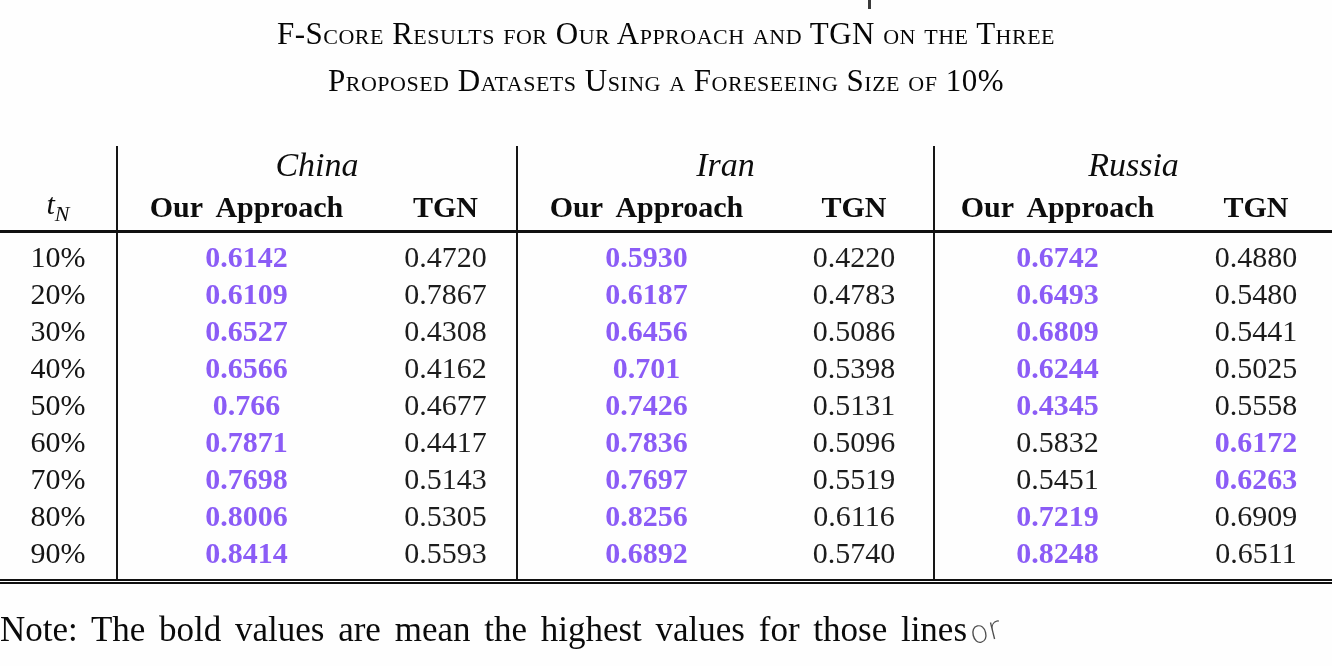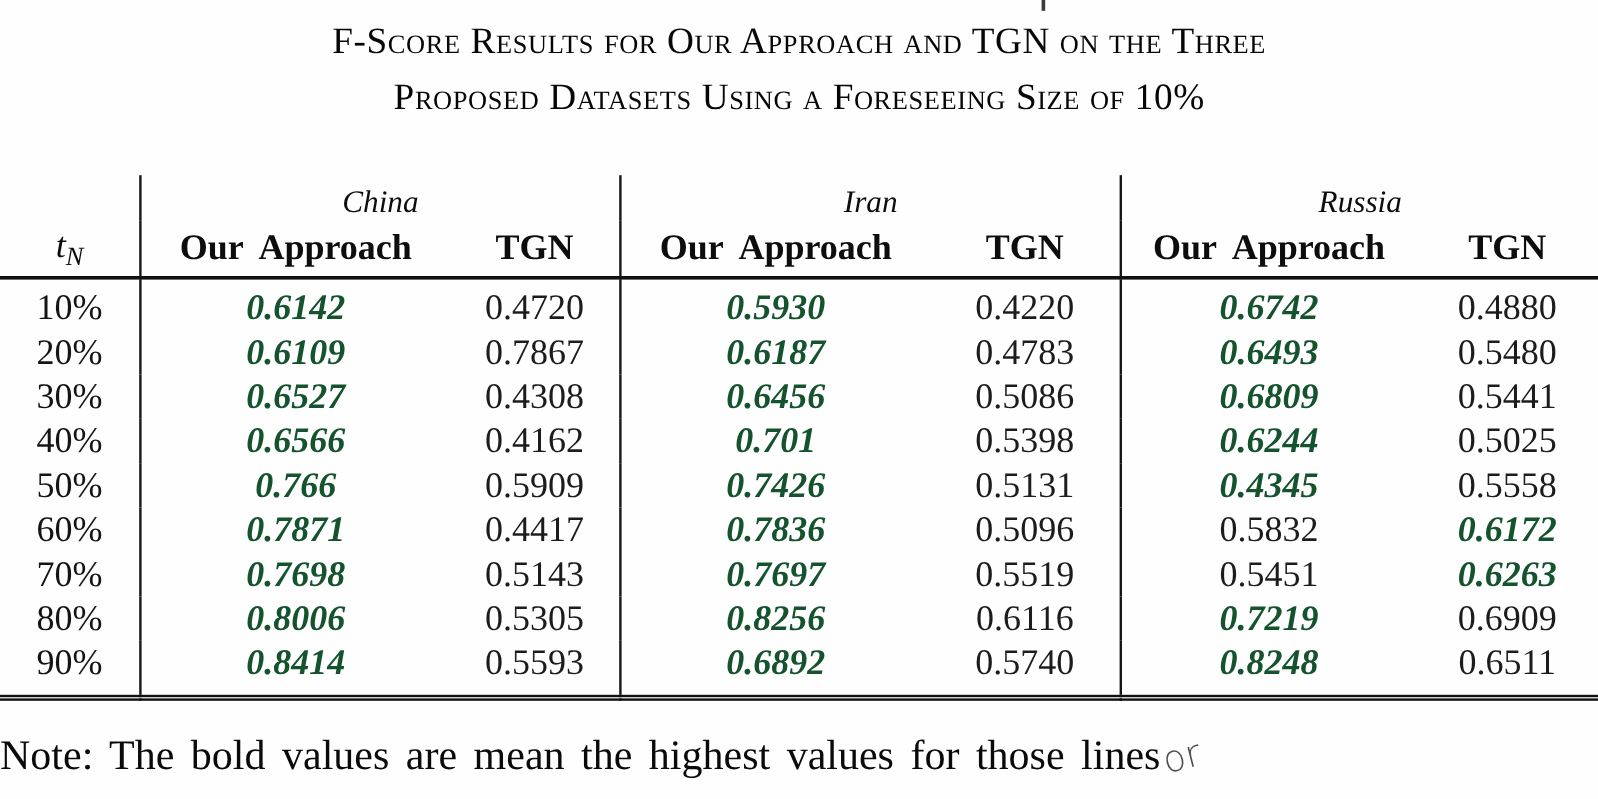--- a/index.html
+++ b/index.html
@@ -40,29 +40,29 @@
     table-layout: fixed;
   }
   table.results th, table.results td {
     padding: 0;
     font-weight: normal;
     font-size: 30px;
     text-align: center;
     vertical-align: middle;
     white-space: nowrap;
   }
-  tr.group-row th { height: 38px; font-style: italic; font-weight: normal; font-size: 26px; vertical-align: bottom; }
+  tr.group-row th { height: 38px; font-style: italic; font-weight: normal; font-size: 34px; vertical-align: bottom; }
   tr.sub-row th  { height: 46px; vertical-align: middle; }
   tr.sub-row th.colhead { font-weight: bold; word-spacing: 7px; }
   tr.sub-row { border-bottom: 3px solid #111; }
   td.vr, th.vr { border-right: 2px solid #161616; }
   th.tn-head { font-style: italic; font-size: 31px; }
   th.tn-head sub { font-size: 22px; font-style: italic; }
   tbody td { height: 37px; color: #1c1c1c; }
-  tbody td.bold { font-weight: bold; color: #14532d; font-style: italic; }
+  tbody td.bold { font-weight: bold; color: #8b5cf6; }
   tbody tr:first-child td { padding-top: 5px; margin-left: 40px; }
   tbody tr:last-child td { padding-bottom: 8px; }
   tbody tr.last-row { border-bottom: 5px double #111; }
   td.tn { color: #141414; }
   .note {
     margin-top: 26px;
     font-size: 35px;
     word-spacing: 5px;
     color: #0a0a0a;
     white-space: nowrap;
@@ -149,21 +149,21 @@
           <td class="bold">0.6566</td>
           <td class=" vr">0.4162</td>
           <td class="bold">0.701</td>
           <td class=" vr">0.5398</td>
           <td class="bold">0.6244</td>
           <td class="">0.5025</td>
         </tr>
         <tr>
           <td class="tn vr">50%</td>
           <td class="bold">0.766</td>
-          <td class=" vr">0.5909</td>
+          <td class=" vr">0.4677</td>
           <td class="bold">0.7426</td>
           <td class=" vr">0.5131</td>
           <td class="bold">0.4345</td>
           <td class="">0.5558</td>
         </tr>
         <tr>
           <td class="tn vr">60%</td>
           <td class="bold">0.7871</td>
           <td class=" vr">0.4417</td>
           <td class="bold">0.7836</td>

